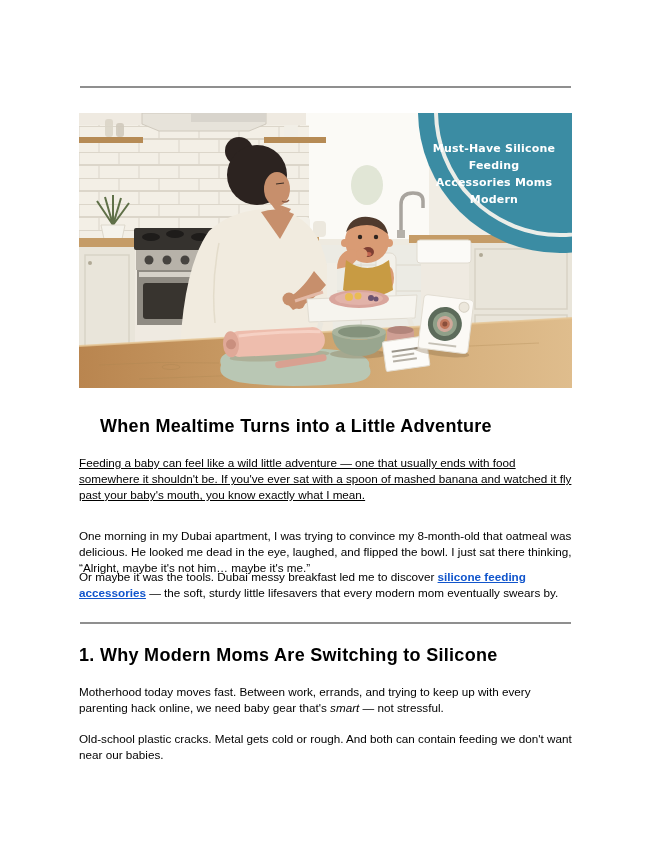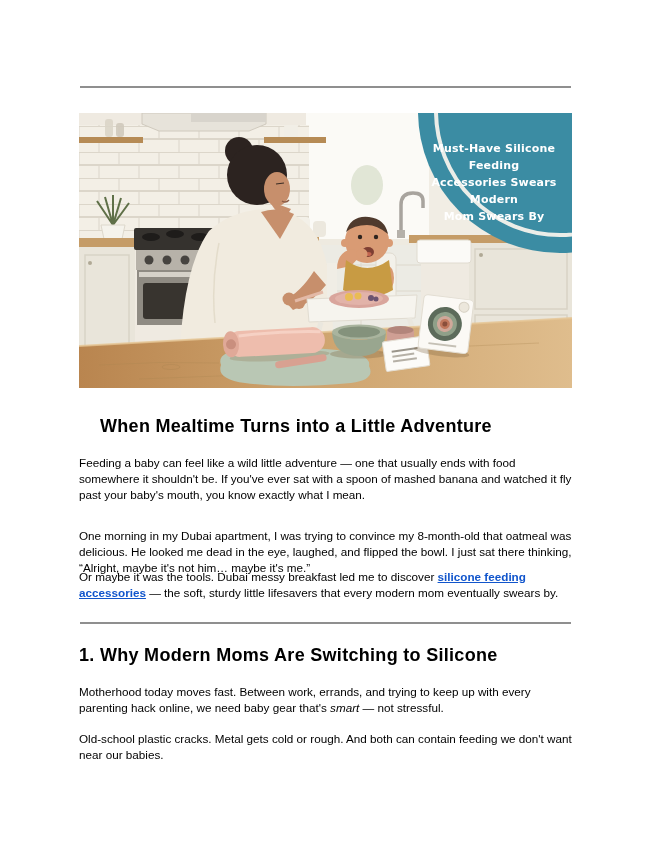--- a/index.html
+++ b/index.html
@@ -11,21 +11,21 @@
   .hero{position:absolute;left:79px;top:113px;width:493px;height:275px;overflow:hidden;background:#efeae1;}
   .hero svg{display:block;}
   .badge-text{position:absolute;left:339px;top:27px;width:152px;text-align:center;
     font-family:"DejaVu Sans",sans-serif;font-weight:bold;font-size:11px;line-height:17px;
     color:#ffffff;letter-spacing:.2px;}
   .content{position:absolute;left:79px;top:0;width:493px;}
   h1,h2{position:absolute;left:0;margin:0;font-weight:bold;color:#000;letter-spacing:.3px;}
   h1{top:416px;font-size:18px;margin-left:21px;}
   h2{top:645px;font-size:18px;text-align:center;}
   p{position:absolute;left:0;right:0;margin:0;font-size:11.7px;line-height:16.2px;color:#000;}
-  .p1{top:455px;}
+  .p1{top:455px;text-decoration:underline;}
   .p2{top:528px;}
   .p3{top:569px;}
   .p4{top:684px;}
   .p5{top:731px;}
   a.doclink{color:#1155cc;font-weight:bold;text-decoration:underline;cursor:pointer;}
   em{font-style:italic;}
 </style>
 </head>
 <body>
 
@@ -215,22 +215,21 @@
       </g>
 
       <g>
         <circle cx="481" cy="-2" r="142" fill="#3b8ca3"></circle>
         <circle cx="481" cy="-2" r="124" fill="none" stroke="#f4f2ec" stroke-width="4" opacity="0.95"></circle>
       </g>
     </svg>
 
     <div class="badge-text">
       <div>Must-Have Silicone Feeding</div>
-      <div>Accessories Swears Modern</div>
-      <div>Mom Swears By</div>
+      <div>Accessories Moms Modern</div>
     </div>
   </div>
 
   <div class="content">
     <h1>When Mealtime Turns into a Little Adventure</h1>
 
     <p class="p1">Feeding a baby can feel like a wild little adventure — one that usually ends with food somewhere it shouldn't be. If you've ever sat with a spoon of mashed banana and watched it fly past your baby's mouth, you know exactly what I mean.</p>
 
     <p class="p2">One morning in my Dubai apartment, I was trying to convince my 8-month-old that oatmeal was delicious. He looked me dead in the eye, laughed, and flipped the bowl. I just sat there thinking, “Alright, maybe it's not him… maybe it's me.”</p>
 

